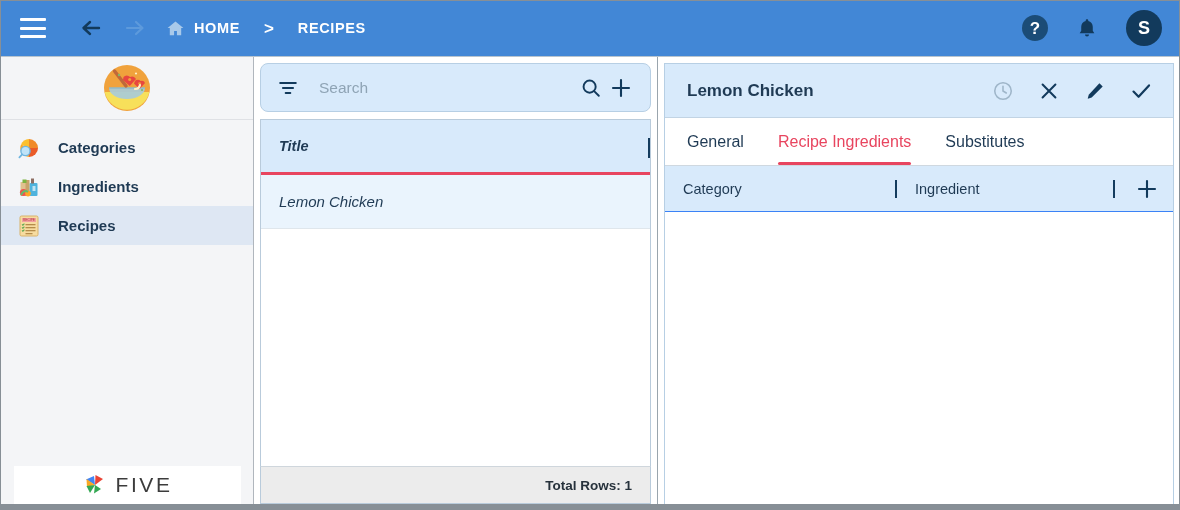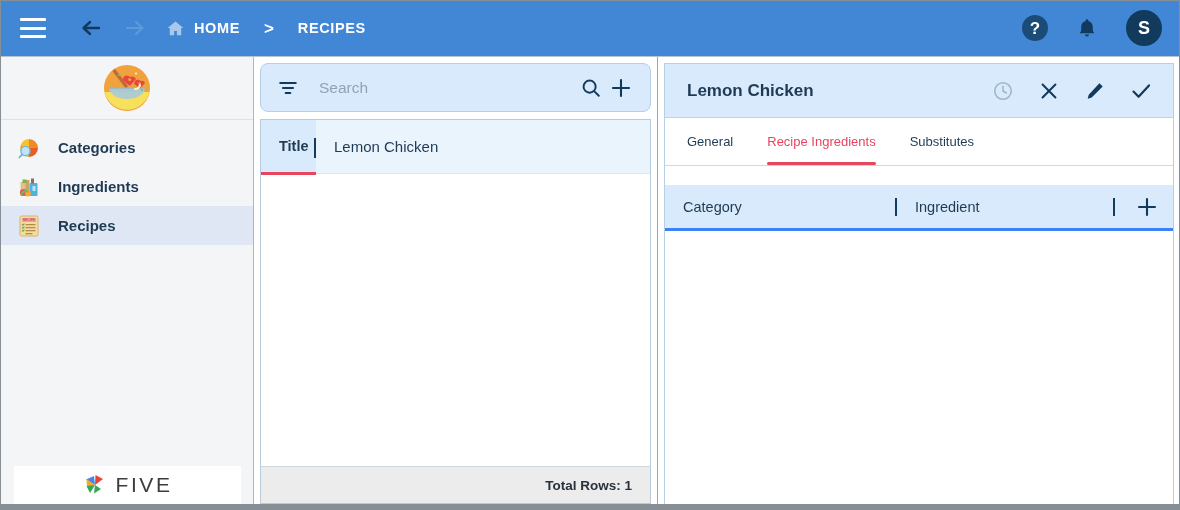--- a/index.html
+++ b/index.html
@@ -122,23 +122,24 @@
   .filter-icon { margin-right: 20px; display: flex; cursor: pointer; }
   .search-input {
     flex: 1 1 auto; border: none; background: transparent; outline: none;
     font-size: 15.5px; color: #1f3a54;
     font-family: "Liberation Sans", sans-serif;
   }
   .search-input::placeholder { color: #8fa4b5; }
   .sb-btn { display: flex; align-items: center; justify-content: center; cursor: pointer; width: 30px; height: 30px; }
 
   .grid {
-    flex: 1 1 auto; display: flex; flex-direction: row;
+    flex: 1 1 auto; display: flex; flex-direction: column;
     border: 1px solid #b9cbdb; border-bottom: none;
     min-height: 0;
+    font-style: italic;
   }
   .grid-head {
     height: 55px; flex: 0 0 55px;
     background: #d8eafb;
     display: flex; align-items: center;
     border-bottom: 3px solid #e8455f;
     position: relative;
   }
   .gh-cell {
     font-size: 14.5px; font-weight: bold; color: #1f3a54;
@@ -189,37 +190,36 @@
 
   .tabs {
     height: 48px; flex: 0 0 48px;
     background: #ffffff;
     display: flex; align-items: stretch;
     padding-left: 22px;
     border-bottom: 1px solid #cfd8e0;
   }
   .tab {
     display: flex; align-items: center;
-    font-size: 13px; color: #1f3a54;
+    font-size: 16px; color: #1f3a54;
     margin-right: 34px; cursor: pointer;
     position: relative;
   }
   .tab.active { color: #e8455f; }
   .tab.active::after {
     content: ""; position: absolute; left: 0; right: 0; bottom: 0;
     height: 3px; background: #e8455f; border-radius: 2px;
   }
 
   .sub-grid { flex: 1 1 auto; display: flex; flex-direction: column; min-height: 0; }
   .sub-head {
     height: 46px; flex: 0 0 46px;
     background: #d8eafb;
     display: flex; align-items: center;
-    border-bottom: 3px solid #3b82f6;
-    margin-top: 19px;
+    border-bottom: 1px solid #3b82f6;
   }
   .sh-cell {
     font-size: 14.5px; color: #1f3a54;
     padding-left: 18px; position: relative;
     height: 100%; display: flex; align-items: center;
   }
   .sh-div {
     width: 2px; height: 18px; background: #143c5e;
     margin: 0 0 0 auto;
   }

